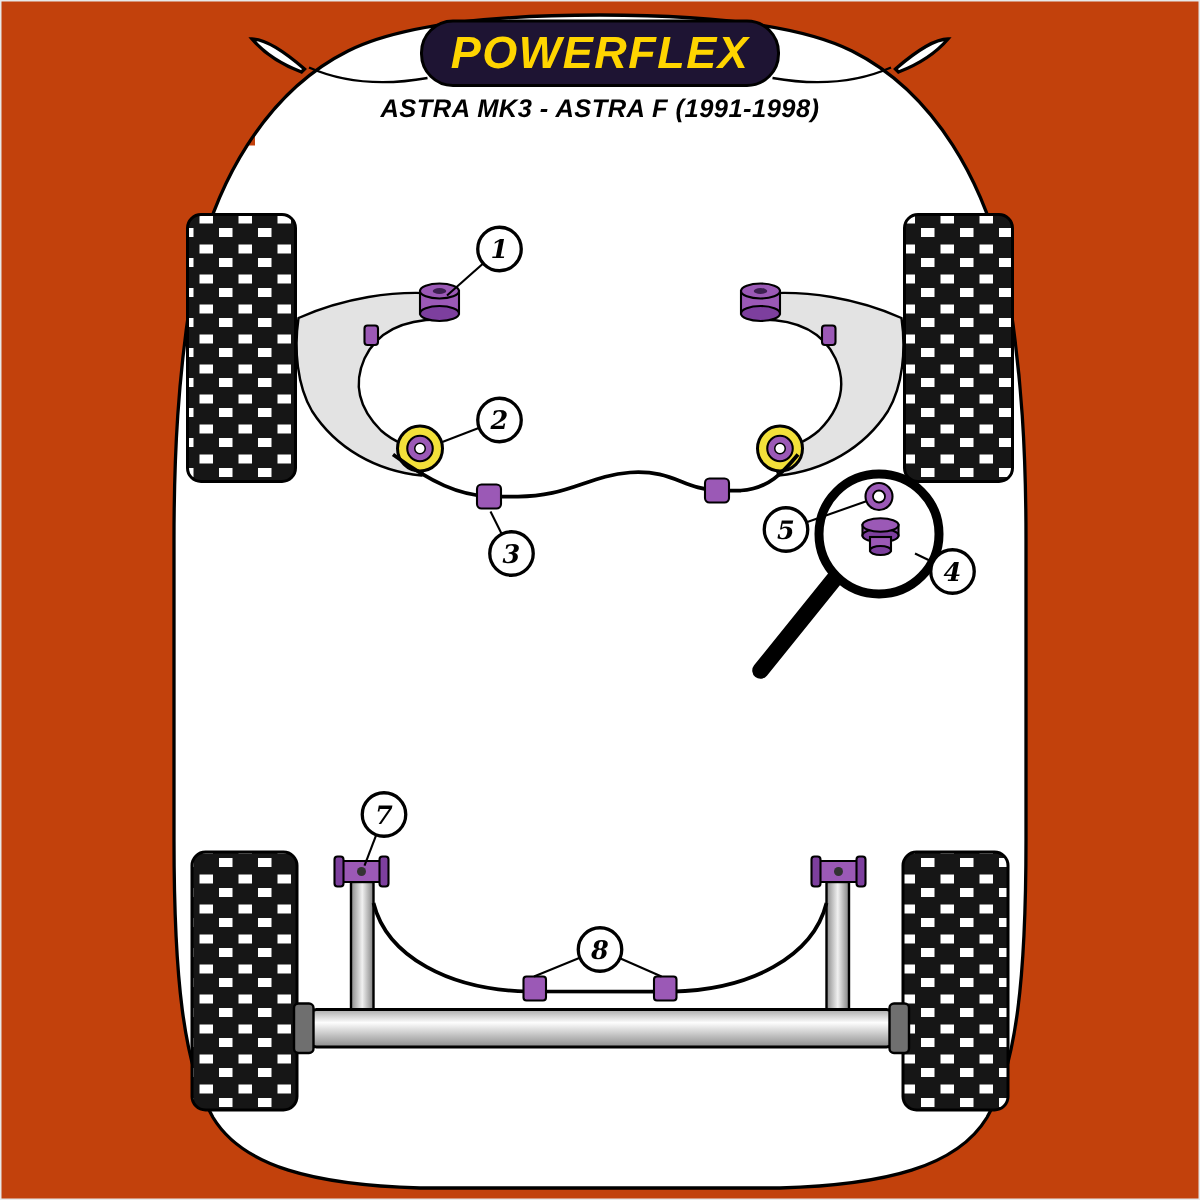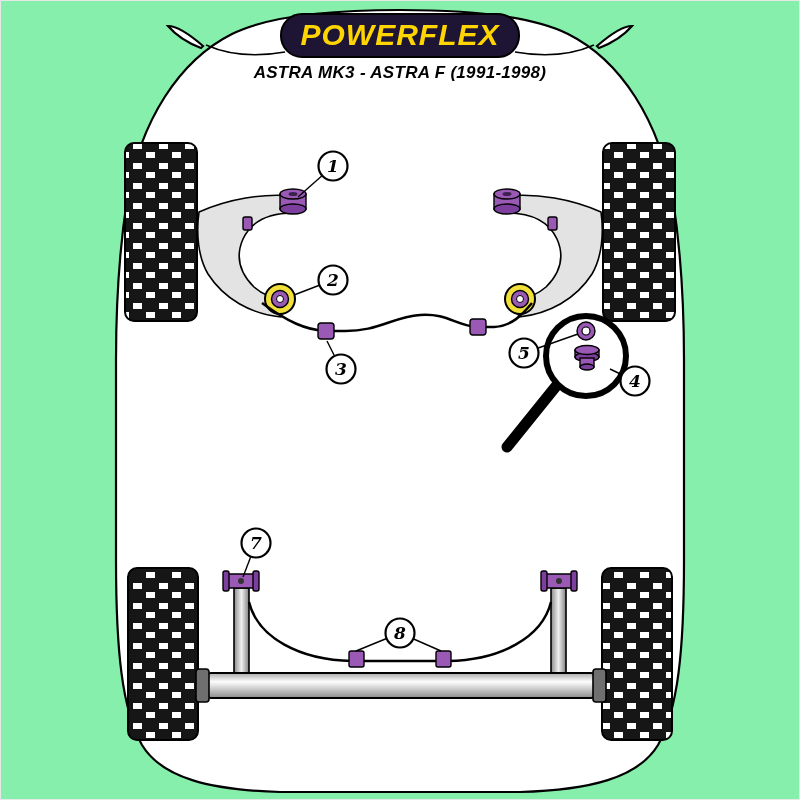--- a/index.html
+++ b/index.html
@@ -1,17 +1,17 @@
 <!DOCTYPE html>
 <html style="--c-logo_band: #1e1433; --c-brand_yellow: #ffd500; --c-bush_purple: #9b59b6; --c-bush_purple_dark: #7d3f9e; --c-bush_yellow: #f2e03a; --c-tire_black: #161616; --c-arm_gray: #e3e3e3; --c-line_black: #000000;"><head>
 <meta charset="utf-8">
 <style>
   html,body{margin:0;padding:0;background:#fff;}
   .stage{
-    width:800px;height:800px;position:relative;background:#86efac;
+    width:800px;height:800px;position:relative;background:#c2410c;
     box-shadow: inset 0 0 0 1px #e8e8e8;
     font-family:"Liberation Sans",sans-serif;
     overflow:hidden;
   }
   svg{position:absolute;inset:0;}
   .outline{fill:#ffffff;stroke:#000;stroke-width:2.2;}
   .hoodline{fill:none;stroke:#000;stroke-width:1.6;}
   .logo-band{fill:var(--c-logo_band,#1e1433);stroke:#000;stroke-width:2;}
   .brand-text{
     font-family:"Liberation Sans",sans-serif;font-style:italic;font-weight:bold;

